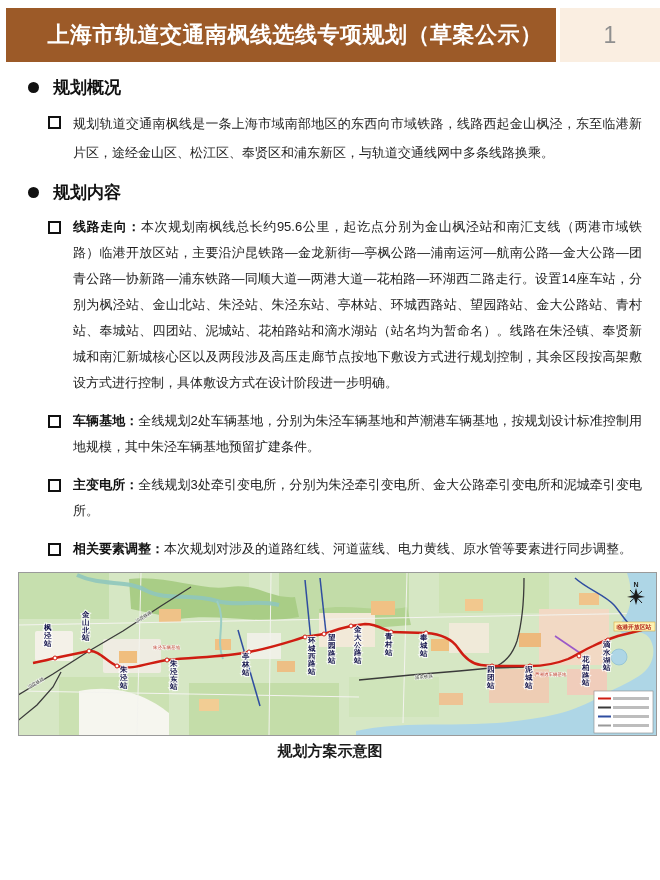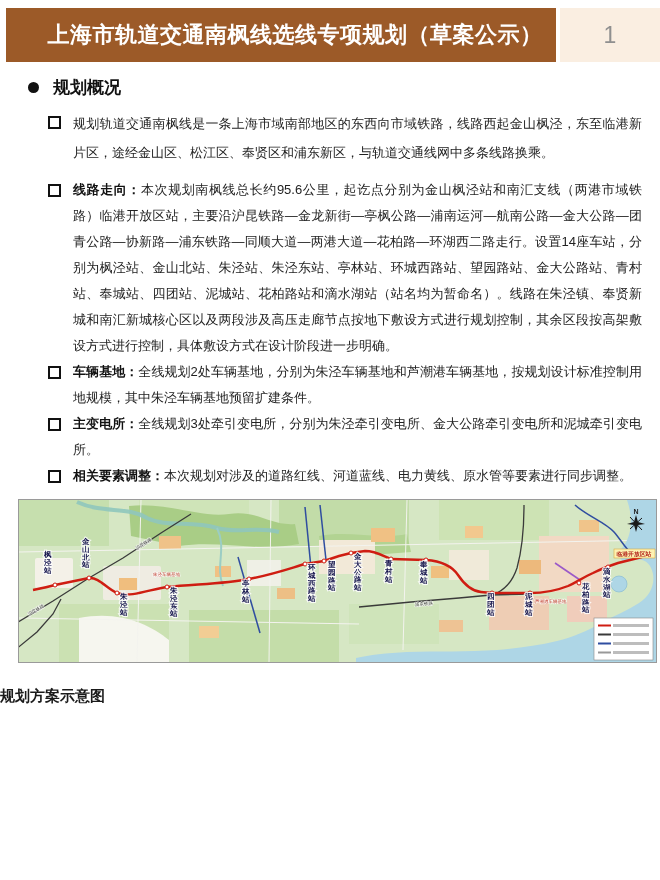--- a/index.html
+++ b/index.html
@@ -10,30 +10,30 @@
   .header-bar{flex:1;background:#9c5a28;color:#fff;display:flex;align-items:center;
               justify-content:center;font-size:22px;font-weight:700;letter-spacing:.5px;padding-left:28px;}
   .page-num-box{width:100px;margin-left:4px;background:#faeee1;color:#8f8f8f;display:flex;
                 align-items:center;justify-content:center;font-size:23px;}
   
   .content{position:absolute;top:72px;left:0;right:0;}
   .sec-heading{display:flex;align-items:center;padding-left:28px;margin-top:14px;}
   .sec-heading.first{margin-top:4px;}
   .bullet-dot{width:11px;height:11px;border-radius:50%;background:#111;margin-right:14px;flex:0 0 11px;}
   .sec-title{font-size:17px;font-weight:700;color:#111;}
-  .item{display:flex;padding-left:48px;padding-right:18px;}
+  .item{display:flex;padding-left:48px;padding-right:18px;margin-top:12px;}
   .item.lead{margin-top:10px;}
   .bullet-sq{flex:0 0 9px;width:9px;height:9px;border:2px solid #111;margin-top:7px;margin-right:12px;}
   .item p{margin:0;flex:1;font-size:13px;line-height:26px;color:#222;text-align:justify;}
   .item.overview p{line-height:29px;}
   .item p b{color:#111;}
   
   .map-wrap{margin:10px 5px 0 18px;width:637px;height:162px;border:1px solid #9a9a9a;}
   .map-wrap svg{display:block;width:100%;height:100%;}
-  .caption{text-align:left;font-size:15px;font-weight:700;color:#1a1a1a;margin-top:24px;}
+  .caption{text-align:center;font-size:15px;font-weight:700;color:#1a1a1a;margin-top:6px;}
   .st-label{font-size:7.5px;font-weight:700;fill:#15154d;paint-order:stroke;stroke:rgba(255,255,255,.85);stroke-width:2px;}
   .annot{paint-order:stroke;stroke:rgba(255,255,255,.7);stroke-width:1.2px;}
 </style>
 </head>
 <body>
 
 <div class="page">
 
   <div class="header">
     <div class="header-bar">
@@ -49,20 +49,24 @@
     <div class="sec-heading first">
       <span class="bullet-dot"></span>
       <span class="sec-title">规划概况</span>
     </div>
 
     <div class="item overview lead">
       <span class="bullet-sq"></span>
       <p><span>规划轨道交通南枫线是一条上海市域南部地区的东西向市域铁路，线路西起金山枫泾，东至临港新片区，途经金山区、松江区、奉贤区和浦东新区，与轨道交通线网中多条线路换乘。</span></p>
     </div>
 
+    <div class="sec-heading">
+      <span class="bullet-dot"></span>
+      <span class="sec-title">规划内容</span>
+    </div>
 
     <div class="item lead">
       <span class="bullet-sq"></span>
       <p><b>线路走向：</b><span>本次规划南枫线总长约95.6公里，起讫点分别为金山枫泾站和南汇支线（两港市域铁路）临港开放区站，主要沿沪昆铁路—金龙新街—亭枫公路—浦南运河—航南公路—金大公路—团青公路—协新路—浦东铁路—同顺大道—两港大道—花柏路—环湖西二路走行。设置14座车站，分别为枫泾站、金山北站、朱泾站、朱泾东站、亭林站、环城西路站、望园路站、金大公路站、青村站、奉城站、四团站、泥城站、花柏路站和滴水湖站（站名均为暂命名）。线路在朱泾镇、奉贤新城和南汇新城核心区以及两段涉及高压走廊节点按地下敷设方式进行规划控制，其余区段按高架敷设方式进行控制，具体敷设方式在设计阶段进一步明确。</span></p>
     </div>
 
     <div class="item">
       <span class="bullet-sq"></span>
       <p><b>车辆基地：</b><span>全线规划2处车辆基地，分别为朱泾车辆基地和芦潮港车辆基地，按规划设计标准控制用地规模，其中朱泾车辆基地预留扩建条件。</span></p>
     </div>

